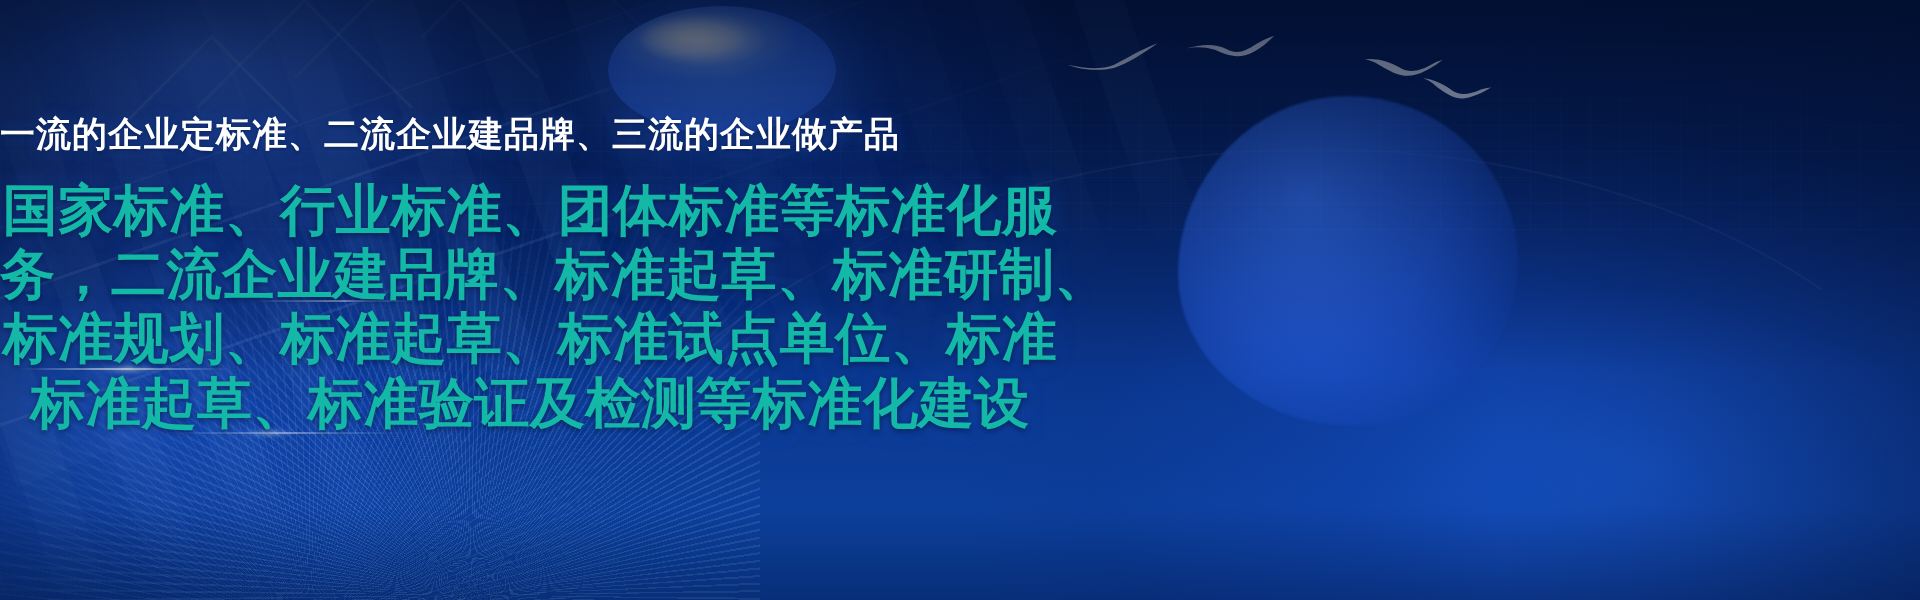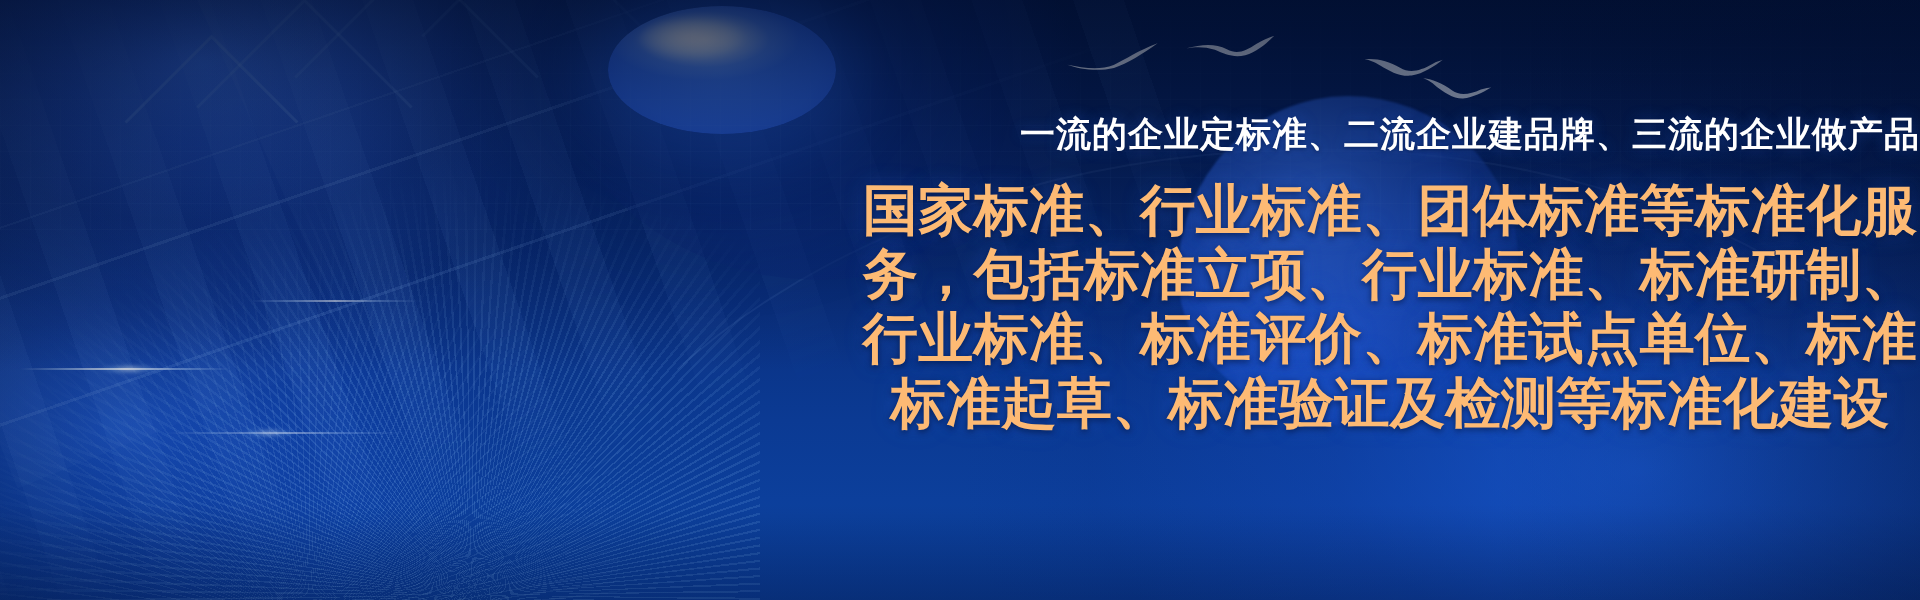--- a/index.html
+++ b/index.html
@@ -251,39 +251,39 @@
   
   .gull { position: absolute; }
   .gull svg { display: block; }
 
   
   .text-wrap {
     position: absolute;
     left: 0; top: 0; width: 100%; height: 100%;
     display: flex;
     flex-direction: column;
-    align-items: flex-end;
+    align-items: flex-start;
   }
 
   .headline {
     margin-top: 112px;
     color: #ffffff;
     font-size: 35px;
     line-height: 1.25;
     letter-spacing: 1px;
     font-weight: 700;
     white-space: nowrap;
     text-shadow: 0 1px 4px rgba(2,18,60,0.65), 0 0 14px rgba(40,100,220,0.45);
   }
 
   .body-block {
     margin-top: 22px;
     width: 1060px;
     text-align: center;
-    color: #fdba74;
+    color: #14b8a6;
     font-size: 55px;
     line-height: 1.17;
     font-weight: 700;
     letter-spacing: 0.5px;
     text-shadow: 0 2px 6px rgba(2,18,60,0.70), 0 0 20px rgba(40,100,220,0.40);
   }
   .body-line { display: block; white-space: nowrap; }
 </style>
 </head>
 <body>
@@ -349,19 +349,19 @@
 
   <div class="layer vignette-top"></div>
   <div class="layer vignette-edges"></div>
 
   <div class="text-wrap">
 
     <div class="headline">一流的企业定标准、二流企业建品牌、三流的企业做产品</div>
 
     <div class="body-block">
       <span class="body-line">国家标准、行业标准、团体标准等标准化服</span>
-      <span class="body-line">务，包括标准立项、行业标准、标准研制、</span>
-      <span class="body-line">行业标准、标准评价、标准试点单位、标准</span>
+      <span class="body-line">务，二流企业建品牌、标准起草、标准研制、</span>
+      <span class="body-line">标准规划、标准起草、标准试点单位、标准</span>
       <span class="body-line">标准起草、标准验证及检测等标准化建设</span>
     </div>
 
   </div>
 </div>
 
 </body></html>

